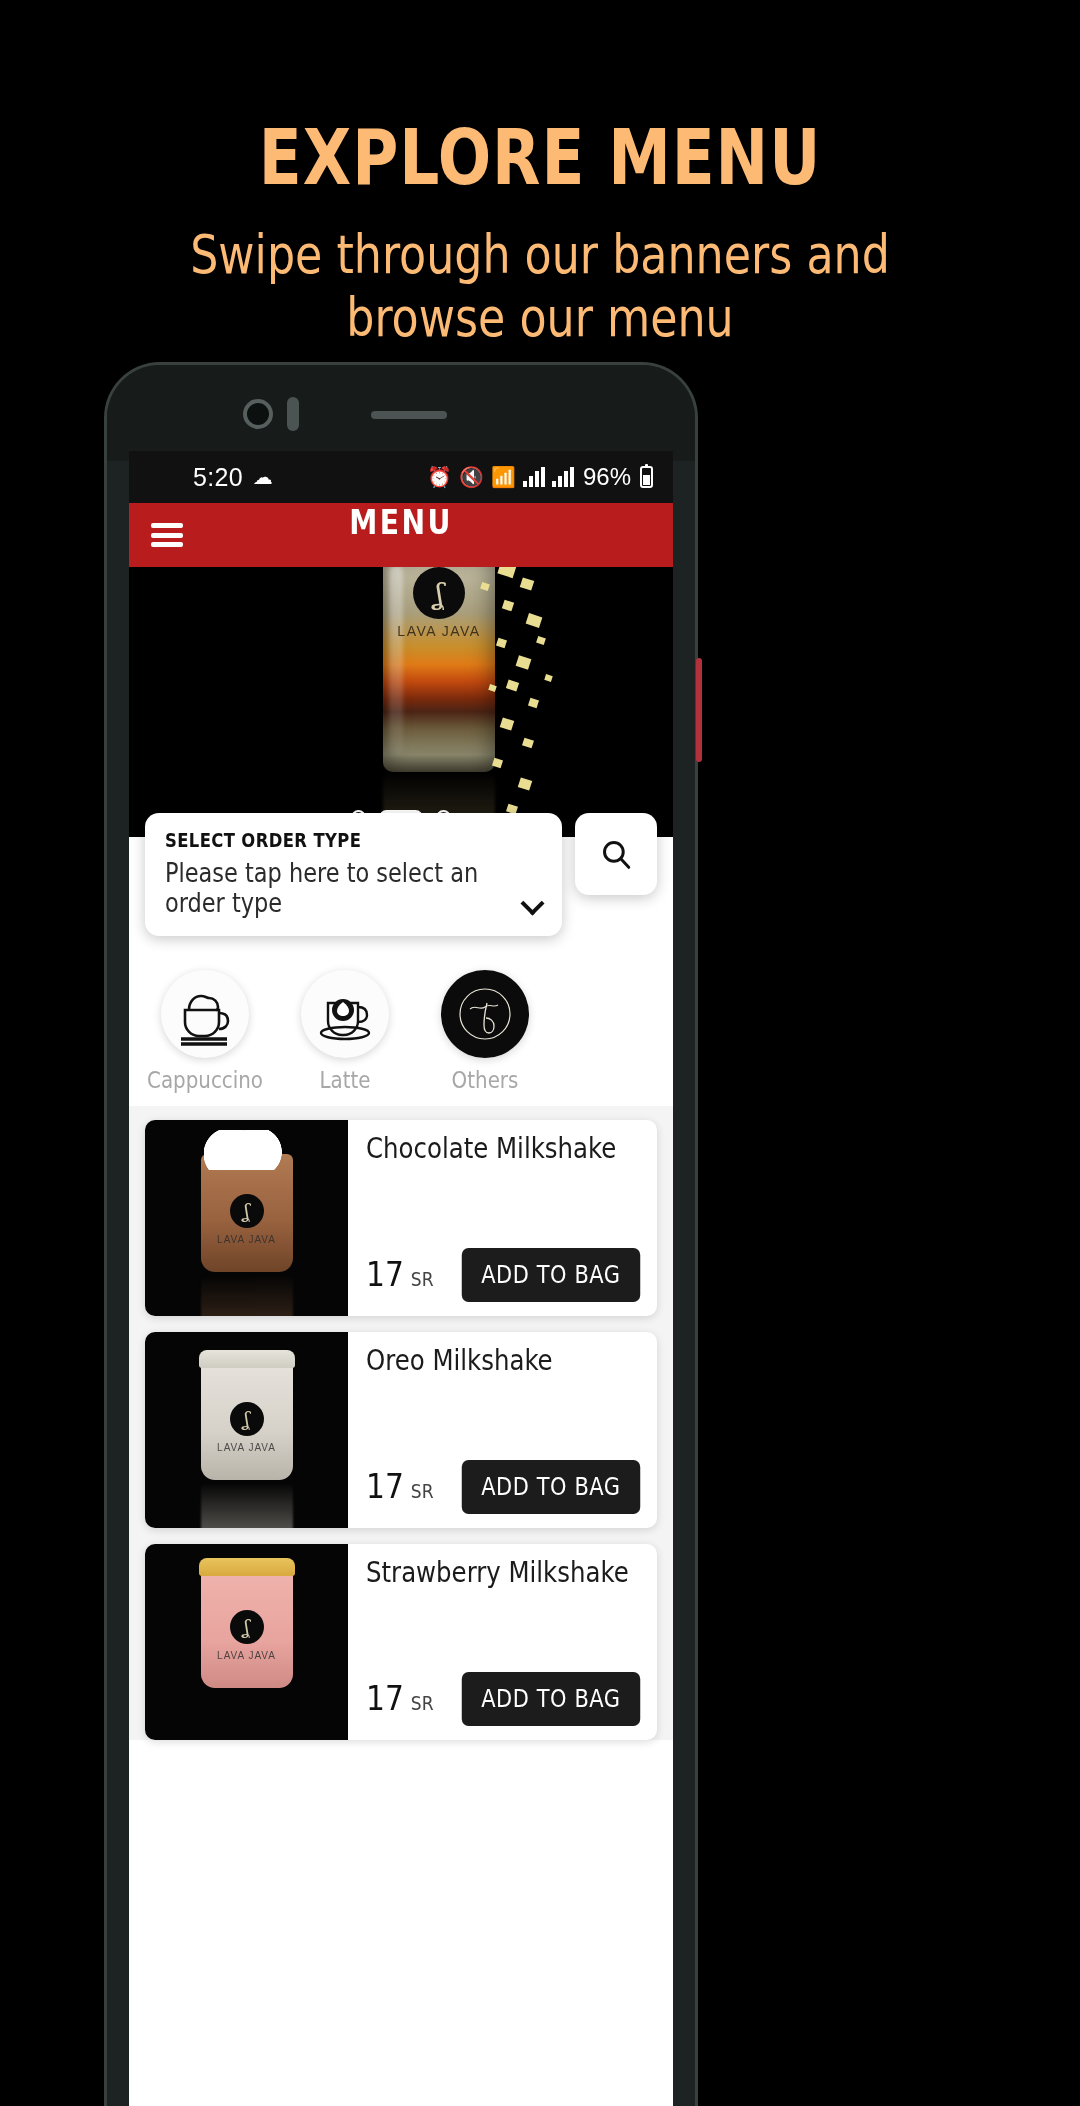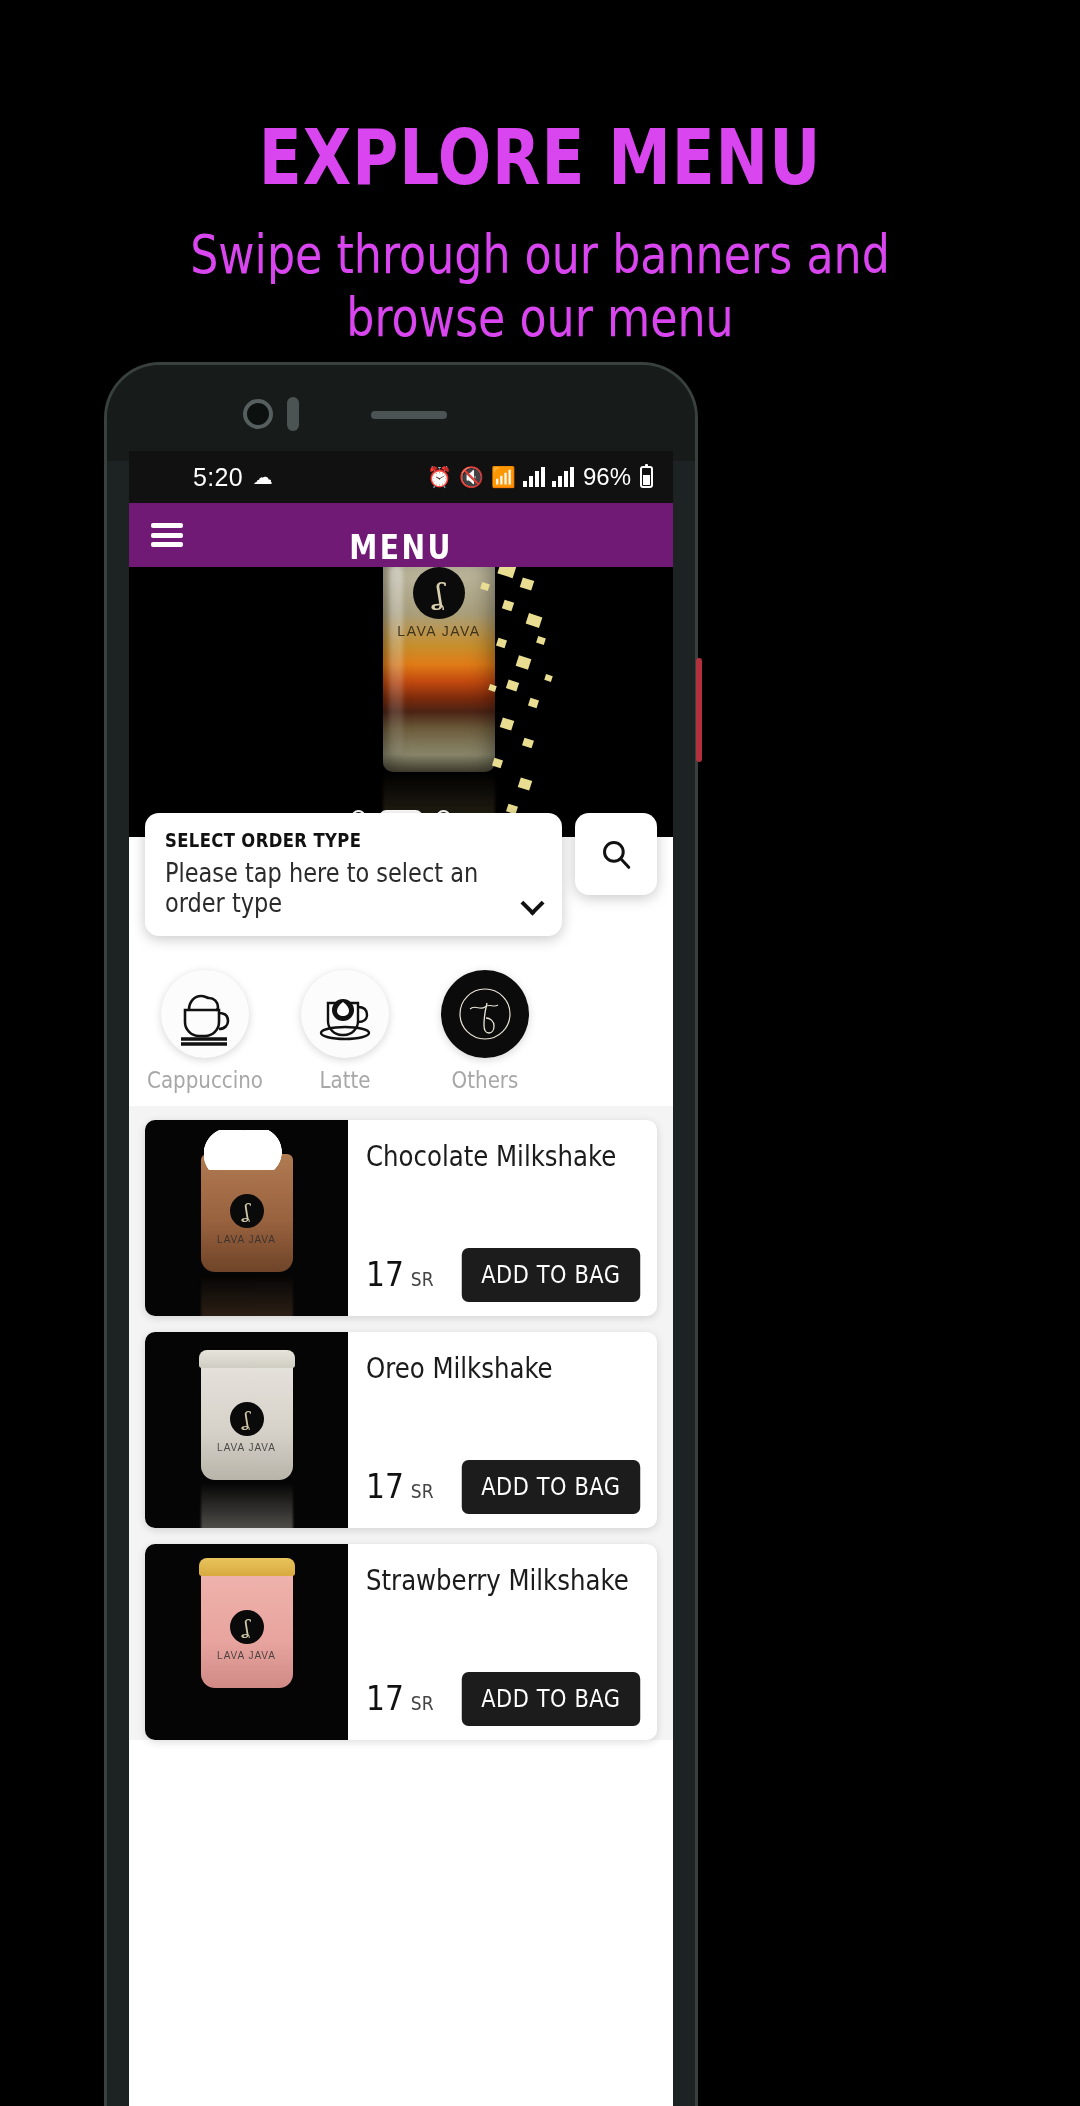--- a/index.html
+++ b/index.html
@@ -7,21 +7,21 @@
     width: 1080px; height: 2106px;
     background: #000;
     font-family: "Liberation Sans", sans-serif;
     overflow: hidden;
   }
   body { position: relative; }
 
   
   .promo {
     position: absolute; top: 0; left: 0; width: 1080px;
-    text-align: center; color: #d946ef;
+    text-align: center; color: #fdba74;
   }
   .promo-title {
     font-family: "DejaVu Sans Condensed", "Liberation Sans Narrow", "Liberation Sans", sans-serif;
     font-weight: 700;
     font-size: 76px;
     letter-spacing: 1px;
     line-height: 1;
     margin-top: 120px;
     transform: scaleX(0.92);
   }
@@ -112,22 +112,22 @@
   }
   .bars { display: flex; align-items: flex-end; gap: 2px; height: 20px; }
   .bars i { width: 4px; background: #fff; display: block; }
   .bars i:nth-child(1) { height: 6px; }
   .bars i:nth-child(2) { height: 11px; }
   .bars i:nth-child(3) { height: 16px; }
   .bars i:nth-child(4) { height: 20px; }
 
   
   .appbar {
-    height: 64px; background: #701a75; color: #fff;
-    display: flex; align-items: flex-end; position: relative;
+    height: 64px; background: #b91c1c; color: #fff;
+    display: flex; align-items: flex-start; position: relative;
   }
   .hamburger {
     position: absolute; left: 22px; top: 50%; transform: translateY(-50%);
     width: 32px; height: 24px; display: flex; flex-direction: column;
     justify-content: space-between; cursor: pointer;
   }
   .hamburger span { display: block; height: 5px; background: #fff; border-radius: 2px; }
   .appbar-title {
     width: 100%; text-align: center;
     font-family: "DejaVu Sans Condensed", "Liberation Sans Narrow", "Liberation Sans", sans-serif;
@@ -268,21 +268,21 @@
   
   .products { padding: 14px 16px 0 16px; background: #f4f4f4; }
   .card {
     display: flex; background: #fff; border-radius: 10px;
     box-shadow: 0 2px 8px rgba(0,0,0,.14);
     overflow: hidden; margin-bottom: 16px; height: 196px;
   }
   .card-img {
     width: 203px; flex: none; background: #050505; position: relative; overflow: hidden;
   }
-  .card-body { flex: 1; position: relative; padding: 20px 18px 0 18px; }
+  .card-body { flex: 1; position: relative; padding: 12px 18px 0 18px; }
   .card-title {
     font-family: "DejaVu Sans Condensed", "Liberation Sans Narrow", "Liberation Sans", sans-serif;
     font-size: 28px; color: #1b1b1b; transform: scaleX(0.97); transform-origin: left;
   }
   .card-foot {
     position: absolute; left: 18px; right: 14px; bottom: 14px;
     display: flex; align-items: center; justify-content: space-between;
   }
   .price {
     font-family: "DejaVu Sans Condensed", "Liberation Sans Narrow", "Liberation Sans", sans-serif;

